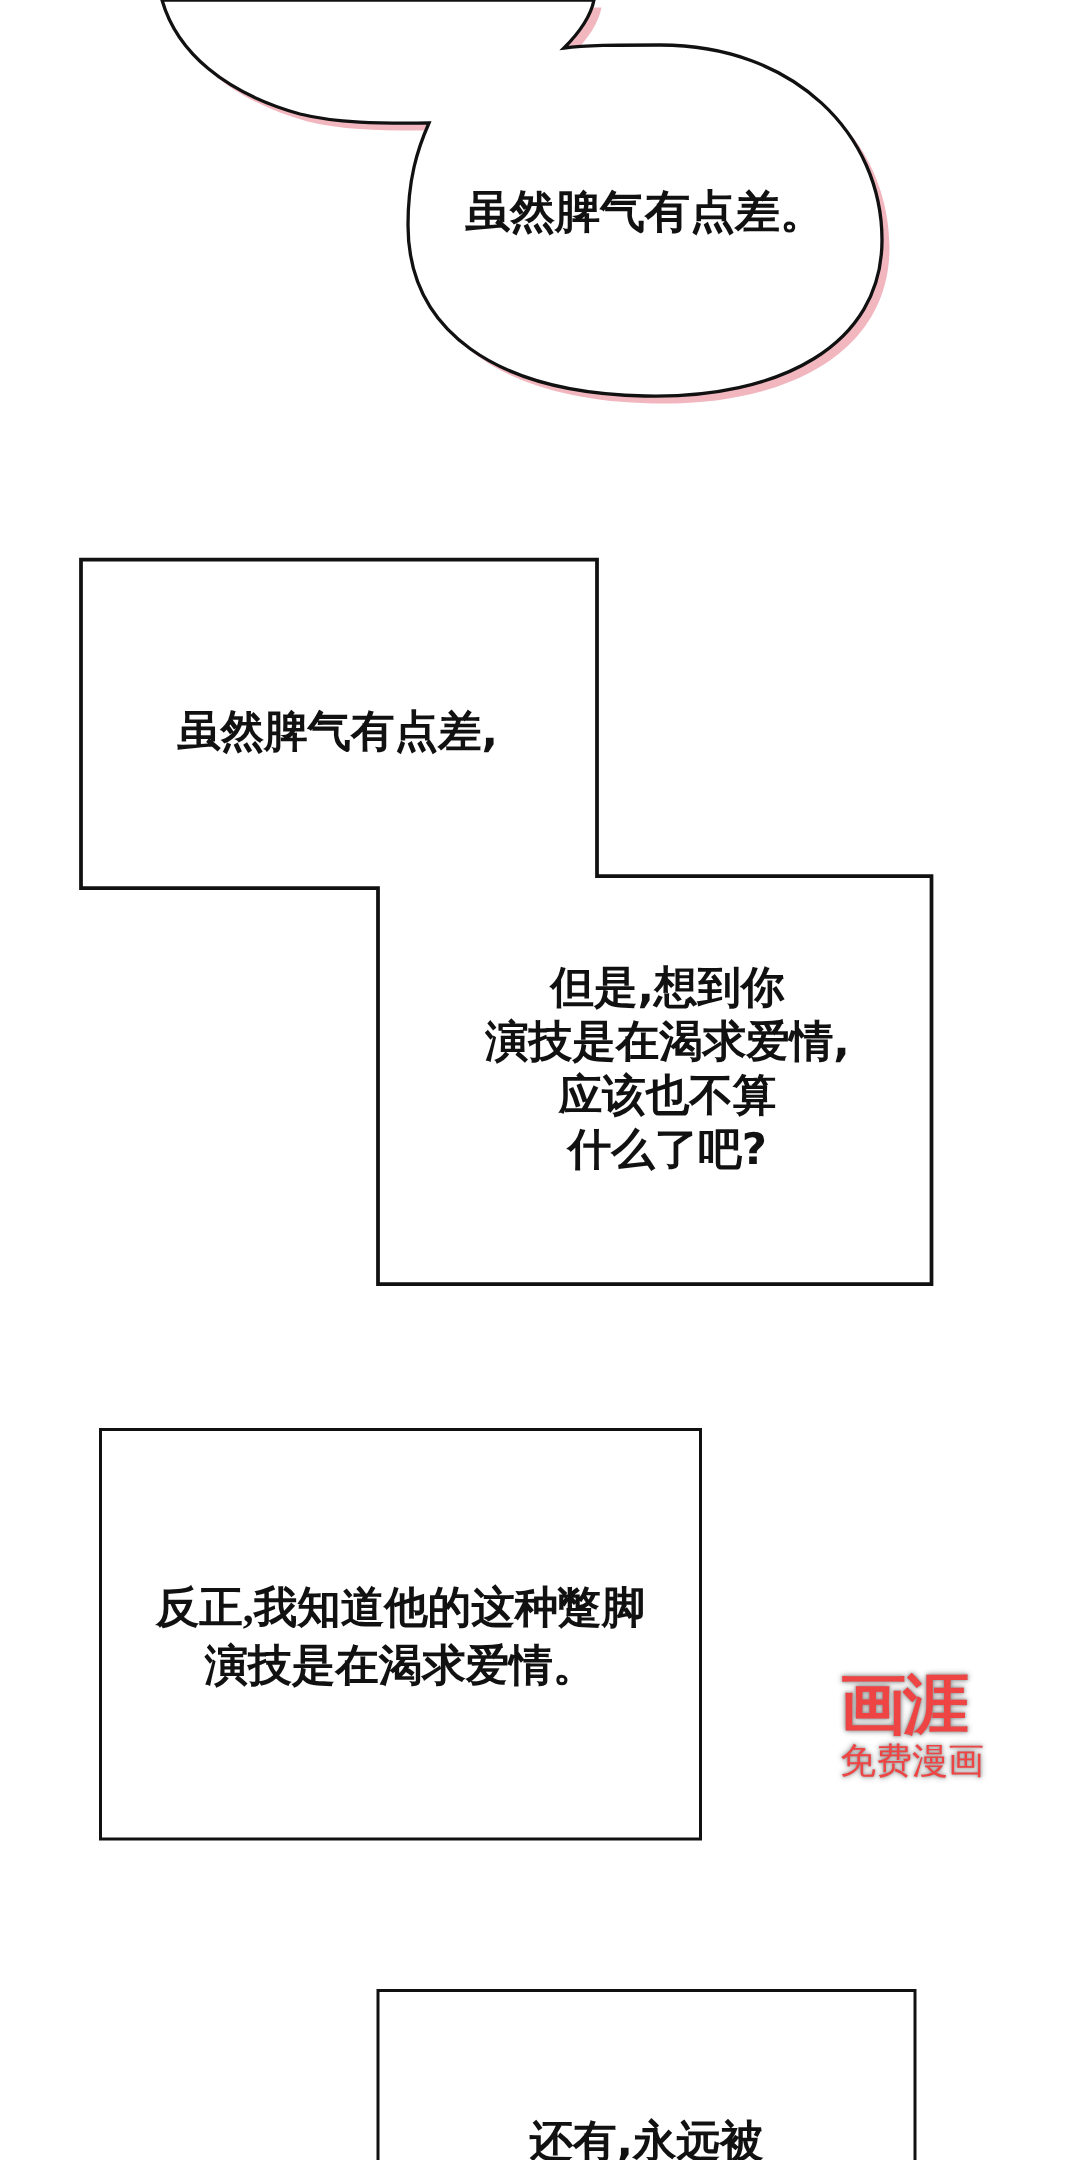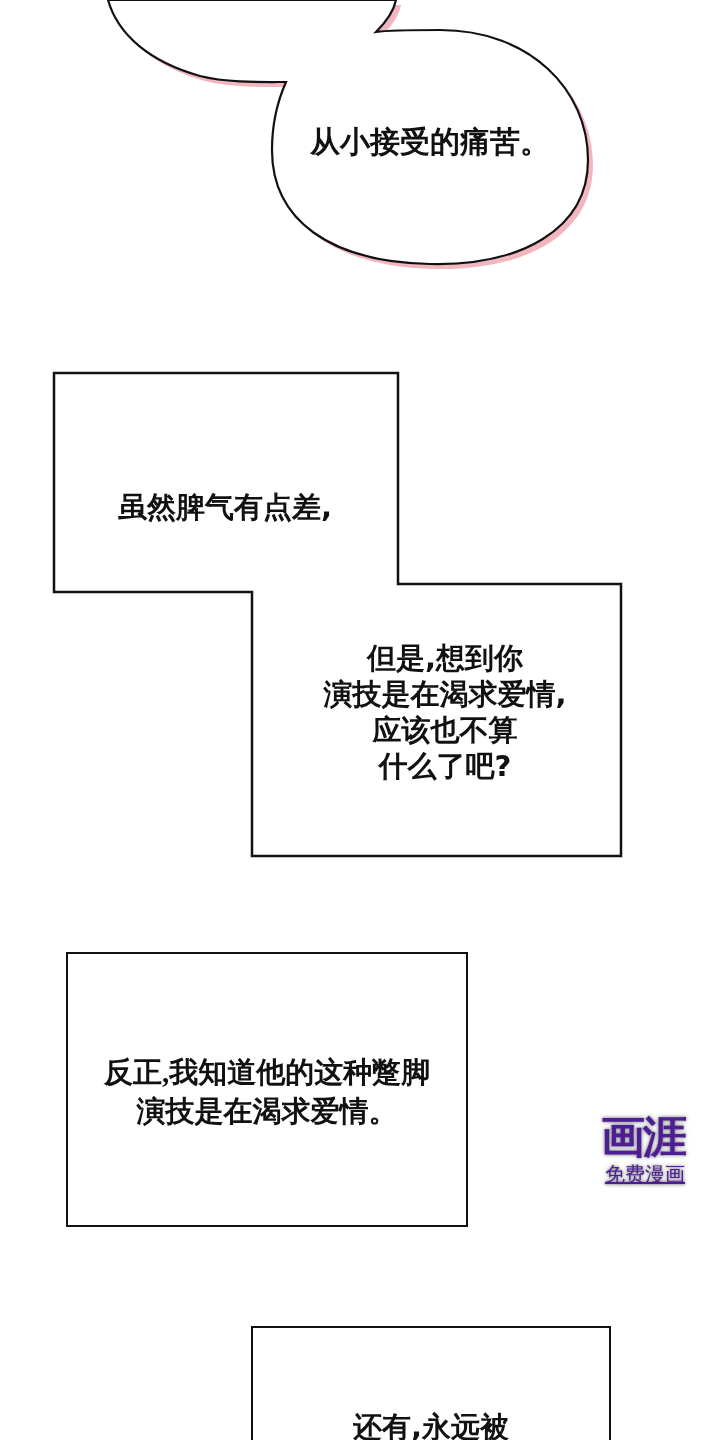--- a/index.html
+++ b/index.html
@@ -10,46 +10,46 @@
   }
   .layer { position:absolute; left:0; top:0; }
   .txt {
     position:absolute; color:#111; font-weight:bold; font-size:29px;
     line-height:35px; white-space:pre; text-align:center;
   }
   .box {
     position:absolute; border:2.5px solid #111; background:#fff; box-sizing:border-box;
   }
   .wm {
-    position:absolute; left:560px; top:1112px; width:125px; text-align:right;
-    color:#4c1d95; text-shadow:0 0 4px #888, 0 0 2px #999;
+    position:absolute; left:560px; top:1112px; width:125px; text-align:left;
+    color:#ef4444; text-shadow:0 0 4px #888, 0 0 2px #999;
   }
   .wm-logo { font-size:44px; font-weight:bold; letter-spacing:-2px; line-height:50px; }
-  .wm-sub { font-size:20px; line-height:24px;text-decoration:underline; }
+  .wm-sub { font-size:24px; line-height:24px; }
 </style>
 </head>
 <body>
 
 <svg class="layer" width="720" height="300" viewBox="0 0 720 300">
 
   <path d="M108,0 C118,35 150,62 200,76 C228,83 262,82 286,82
            C278,100 272,120 272,150 C272,220 330,262 430,264
            C520,266 588,230 588,160 C588,90 530,30 440,30
            C410,30 390,30 376,32 C388,20 394,10 396,0 Z" transform="translate(5,5)" fill="#f2b6bf"></path>
   <path d="M108,0 C118,35 150,62 200,76 C228,83 262,82 286,82
            C278,100 272,120 272,150 C272,220 330,262 430,264
            C520,266 588,230 588,160 C588,90 530,30 440,30
            C410,30 390,30 376,32 C388,20 394,10 396,0 Z" fill="#ffffff" stroke="#111" stroke-width="2.2"></path>
 </svg>
-<div class="txt" style="left:310px; top:124px; width:240px; font-size:30px;">从小接受的痛苦。</div>
+<div class="txt" style="left:310px; top:124px; width:240px; font-size:30px;">虽然脾气有点差。</div>
 
 <svg class="layer" width="720" height="880" viewBox="0 0 720 880">
   <path d="M54,373 L398,373 L398,584 L621,584 L621,856 L252,856 L252,592 L54,592 Z" fill="#fff" stroke="#111" stroke-width="2.5"></path>
 </svg>
-<div class="txt" style="left:90px; top:490px; width:270px;">虽然脾气有点差,</div>
+<div class="txt" style="left:90px; top:470px; width:270px;">虽然脾气有点差,</div>
 <div class="txt" style="left:300px; top:640px; width:290px; line-height:36px;">但是,想到你
 演技是在渴求爱情,
 应该也不算
 什么了吧?</div>
 
 <div class="box" style="left:66px; top:952px; width:402px; height:275px;"></div>
 <div class="txt" style="left:70px; top:1053px; width:394px; line-height:39px;font-family:Liberation Serif, serif;">反正,我知道他的这种蹩脚
 演技是在渴求爱情。</div>
 
 <div class="wm">

